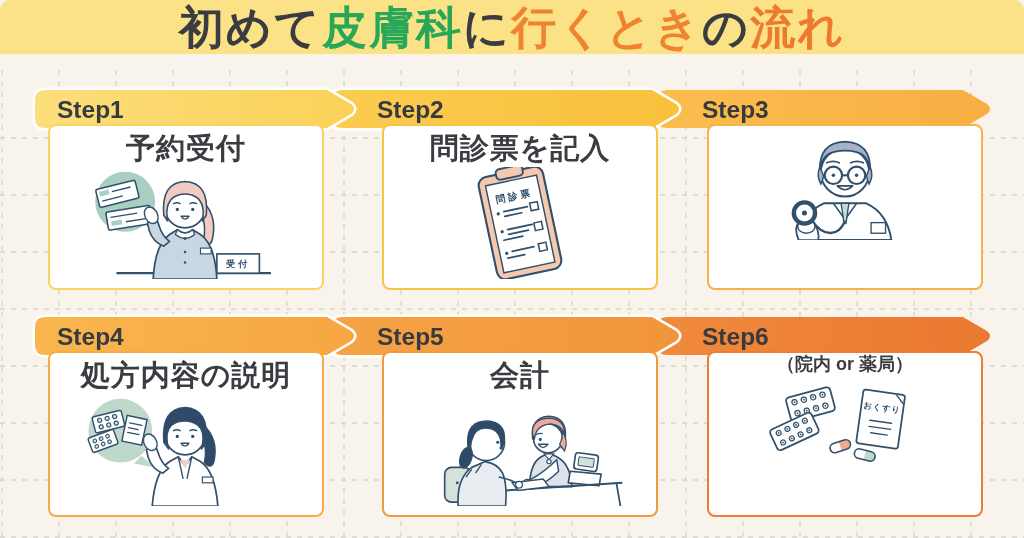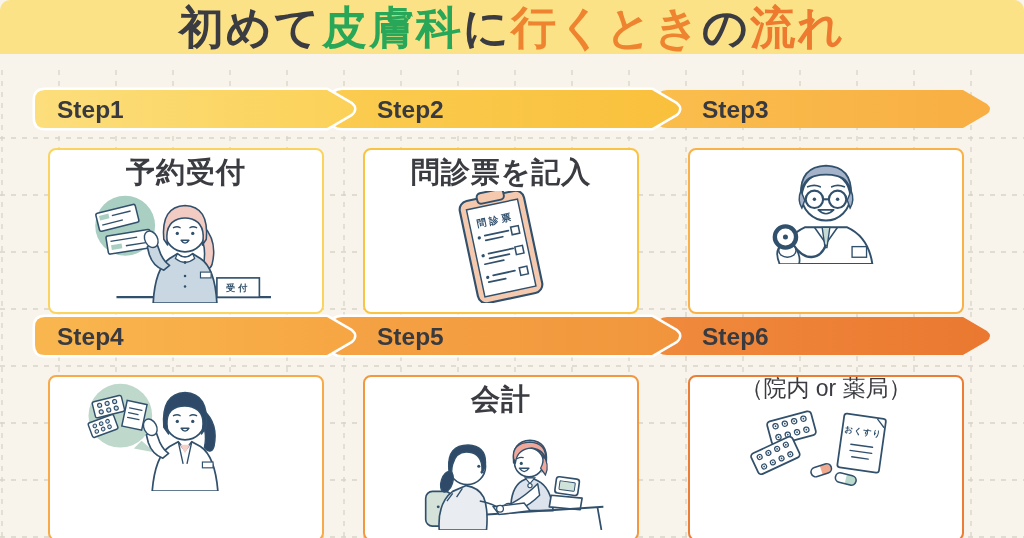--- a/index.html
+++ b/index.html
@@ -12,27 +12,27 @@
   .seg-dark{color:#3B3C41}.seg-green{color:#28A758}.seg-orange{color:#EF8430}.seg-orange2{color:#ED7A2E}
   
   .grid{position:absolute;left:0;top:70px;}
   
   .step{position:absolute;width:340px;height:240px;text-align:center;}
   .s1{left:35px;top:90px;z-index:30}.s2{left:332px;top:90px;z-index:20}.s3{left:657px;top:90px;z-index:10}
   .s4{left:35px;top:317px;z-index:30}.s5{left:332px;top:317px;z-index:20}.s6{left:657px;top:317px;z-index:10}
   .banner{position:absolute;left:0;top:0;overflow:visible;}
   .banner text{font:bold 24.5px "Liberation Sans","DejaVu Sans",sans-serif;fill:#393A3F;}
   .card{position:absolute;top:34px;width:272px;height:162px;background:#FFFFFF;border:2px solid;
-        border-radius:8px;display:flex;flex-direction:column;align-items:center;z-index:5;margin-top:24px;}
+        border-radius:8px;display:flex;flex-direction:column;align-items:center;z-index:5;}
   .s1 .card,.s4 .card{left:13px}
-  .s2 .card,.s3 .card,.s5 .card,.s6 .card{left:31px}
+  .s2 .card,.s3 .card,.s5 .card,.s6 .card{left:50px}
   .s1 .card{border-color:#FAD45E}.s2 .card{border-color:#F9C344}.s3 .card{border-color:#F8B247}
   .s4 .card{border-color:#F7AA47}.s5 .card{border-color:#F29940}.s6 .card{border-color:#EB7D34}
   .card h2{margin:5px 0 0 0;font-size:29px;line-height:34px;letter-spacing:1px;color:#3B3C41;font-weight:bold;}
-  .card .subtitle{font-size:23px;font-weight:normal;color:#3B3C41;line-height:24px;margin-top:-1px;}
+  .card .subtitle{font-size:18px;font-weight:bold;color:#3B3C41;line-height:24px;margin-top:-1px;}
   .illus{display:block;margin-top:2px;}
 </style>
 </head>
 <body>
 
 <div class="stage">
 
   <div class="header">
     <h1 class="title"><span class="seg-dark">初めて</span><span class="seg-green">皮膚科</span><span class="seg-dark">に</span><span class="seg-orange">行くとき</span><span class="seg-dark">の</span><span class="seg-orange2">流れ</span></h1>
   </div>
@@ -196,20 +196,21 @@
       <defs>
           <linearGradient id="bg4" x1="0" y1="0" x2="1" y2="0">
         <stop offset="0" stop-color="#F9B64F"></stop>
         <stop offset="1" stop-color="#F6A643"></stop>
       </linearGradient>
         </defs>
       <path d="M10 0 H292 L316 14 Q322 19 316 24 L292 38 H10 Q0 38 0 28 V10 Q0 0 10 0 Z" fill="url(#bg4)" stroke="#FFFFFF" stroke-width="5" paint-order="stroke" stroke-linejoin="round"></path>
       <text x="22" y="28">Step4</text>
     </svg>
     <div class="card">
+      <h2>処方内容の説明</h2>
       <svg class="illus" viewBox="0 0 240 116" width="232" height="112">
         <circle cx="52" cy="38" r="33" fill="#BED8CC"></circle>
           <polygon points="74,64 88,76 66,72" fill="#BED8CC"></polygon>
         <g transform="rotate(-14 40 28)">
           <rect x="24" y="20" width="31" height="17" rx="2" fill="#fff" stroke="#31506C" stroke-width="1.5"></rect>
           <g fill="#D8E4EE" stroke="#31506C" stroke-width="1.2">
             <circle cx="31" cy="25" r="2.1"></circle>
               <circle cx="39" cy="25" r="2.1"></circle>
               <circle cx="47" cy="25" r="2.1"></circle>
             <circle cx="31" cy="32" r="2.1"></circle>

